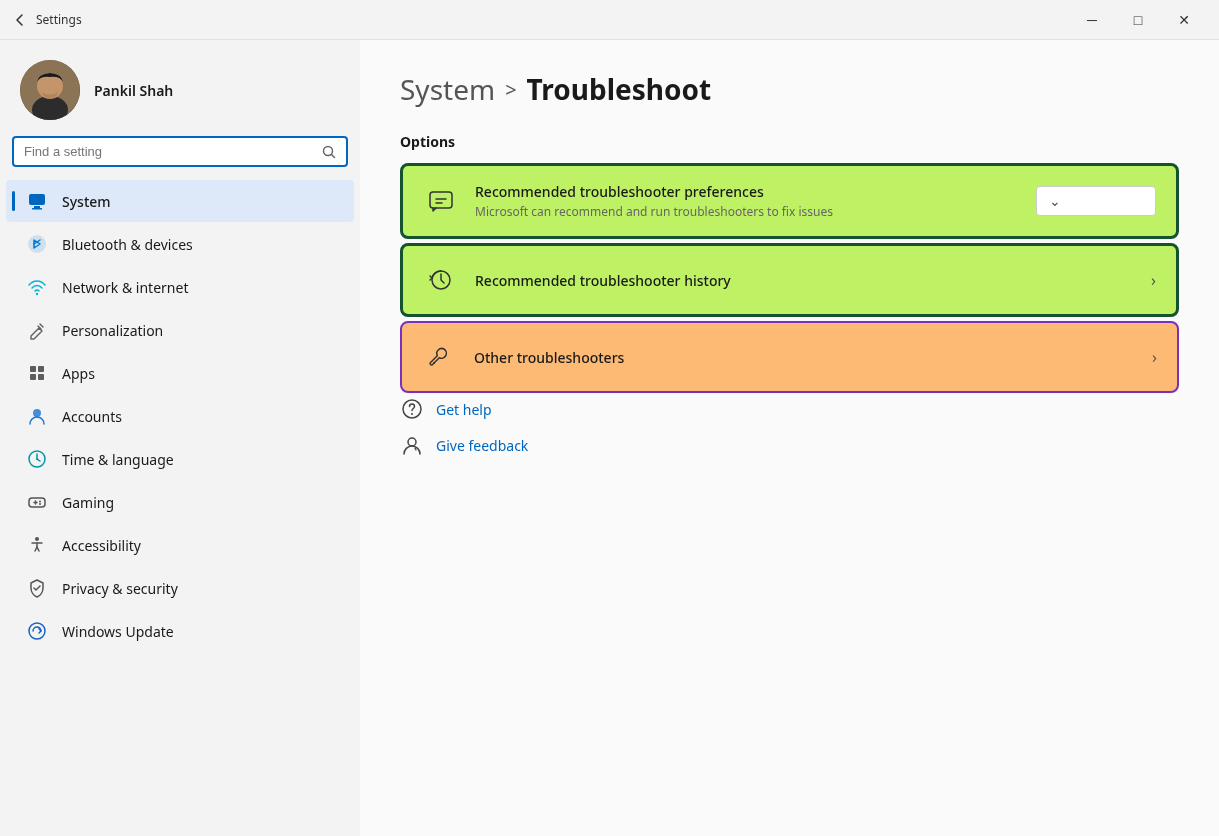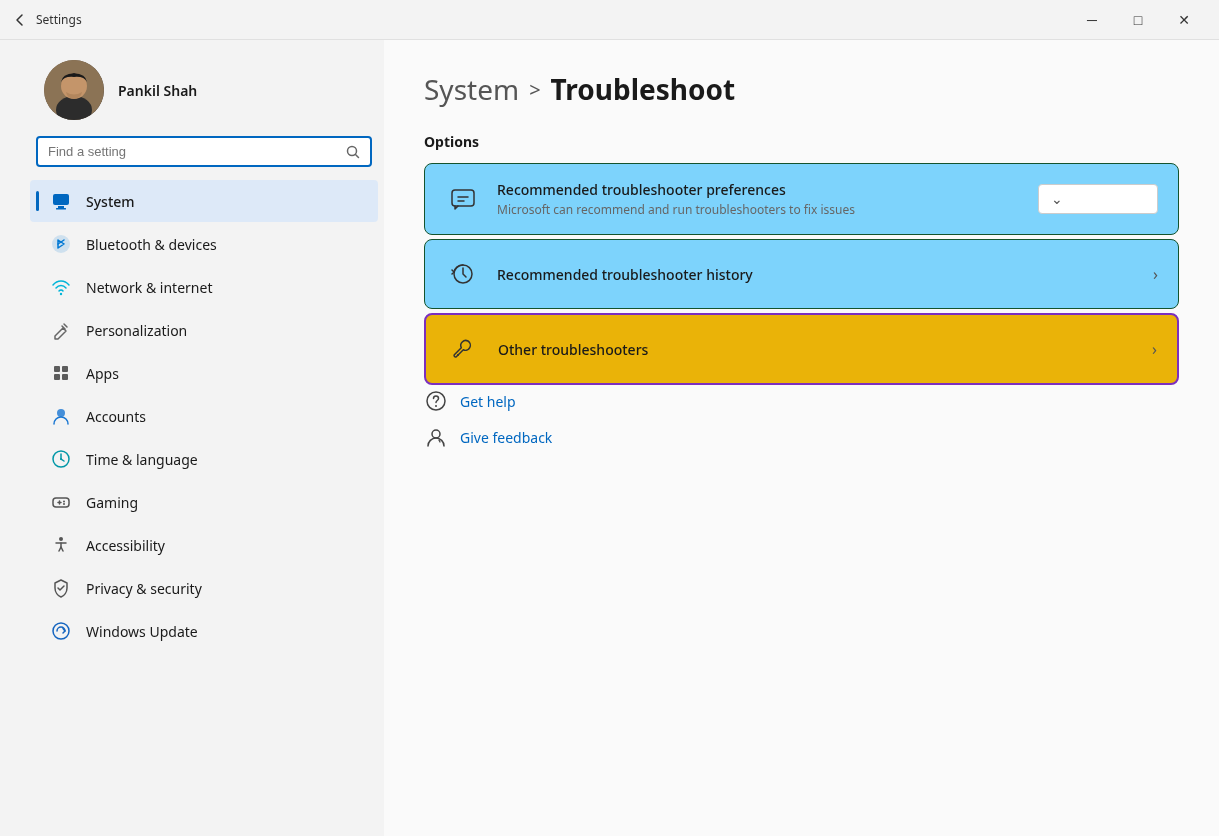--- a/index.html
+++ b/index.html
@@ -45,21 +45,20 @@
       background: transparent;
       border: none;
       color: #333;
     }
 
     
     .app-layout {
       display: flex;
       flex: 1;
       overflow: hidden;
-      padding-left: 24px;
     }
 
     
     .sidebar {
       width: 360px;
       background: #f3f3f3;
       display: flex;
       flex-direction: column;
       overflow-y: auto;
       flex-shrink: 0;
@@ -187,33 +186,33 @@
     
     .section-label {
       font-size: 14px;
       font-weight: 700;
       color: #1a1a1a;
       margin-bottom: 12px;
     }
 
     
     .option-card {
-      background: #7dd3fc;
+      background: #bef264;
       border-radius: 8px;
       margin-bottom: 4px;
       display: flex;
       align-items: center;
       padding: 16px 20px;
       gap: 16px;
       cursor: pointer;
-      border: 1px solid #14532d;
+      border: 3px solid #14532d;
     }
     .option-card.highlighted {
       border: 2.5px solid #7b2fbe;
-      background: #eab308;
+      background: #fdba74;
     }
     .option-card-icon {
       width: 36px;
       height: 36px;
       display: flex;
       align-items: center;
       justify-content: center;
       flex-shrink: 0;
       font-size: 22px;
       color: #333;

